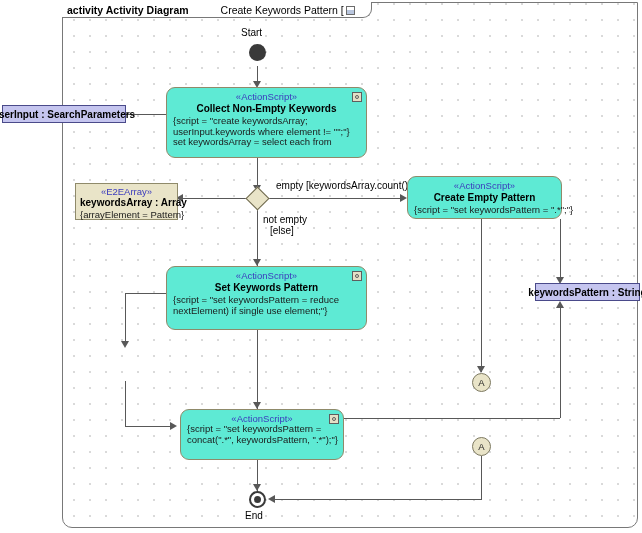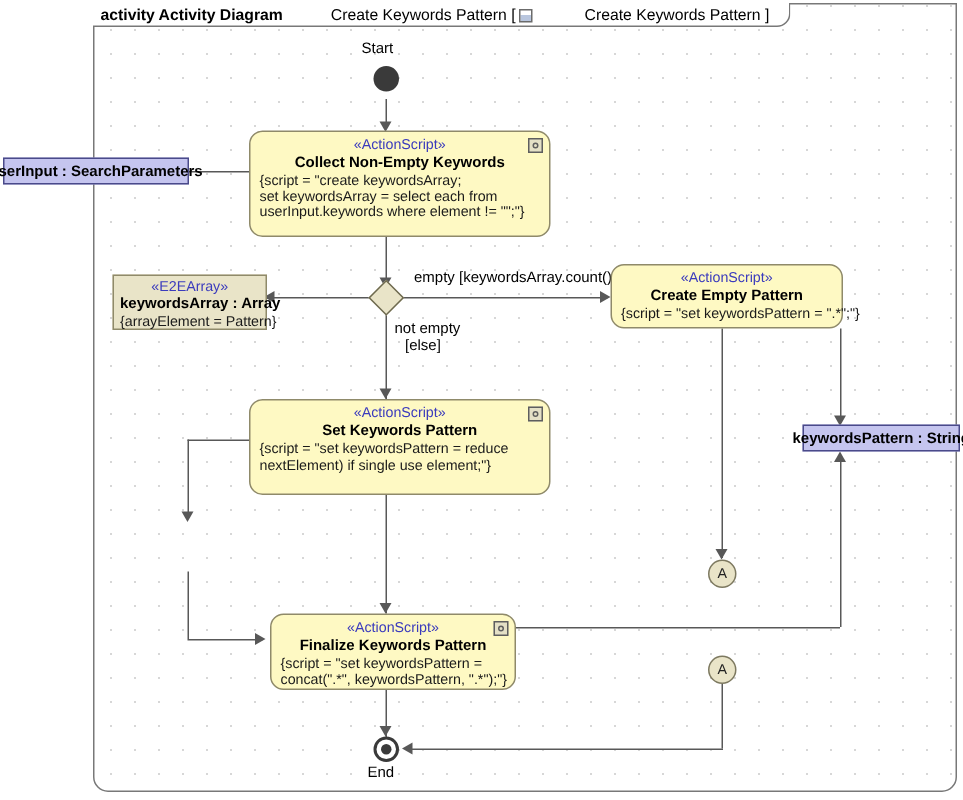--- a/index.html
+++ b/index.html
@@ -49,21 +49,21 @@
     width: 9px; height: 9px;
     margin: 0 3px 0 2px;
     position: relative; top: 1px;
     border: 1px solid #6b6b6b;
     background: linear-gradient(#ffffff 0 40%, #b9c6de 40% 100%);
     box-sizing: border-box;
   }
   
   .action {
     position: absolute;
-    background: #fef9c3;
+    background: #5eead4;
     border: 1px solid #8f8a6a;
     border-radius: 9px;
     box-sizing: border-box;
     padding: 3px 4px 4px 4px;
   }
   .stereo {
     color: #3b3bbd;
     font-size: 9.5px;
     text-align: center;
     line-height: 11px;
@@ -215,21 +215,20 @@
 </head>
 <body>
 
 <div id="screen">
 
   <div id="activity-frame"></div>
   <div id="frame-label">
     <span class="kw">activity Activity Diagram</span>
     <span class="nm">Create Keywords Pattern [</span>
     <span class="mini-icon"></span>
-    <span class="nm">Create Keywords Pattern ]</span>
   </div>
 
   <div class="edge v" style="left:257px; top:66px; height:19px;"></div>
   <div class="arrow arrow-down" style="left:253px; top:81px;"></div>
 
   <div class="edge h" style="left:126px; top:114px; width:40px;"></div>
 
   <div class="edge v" style="left:257px; top:158px; height:32px;"></div>
   <div class="arrow arrow-down" style="left:253px; top:185px;"></div>
 
@@ -294,22 +293,22 @@
     <div class="obody">{arrayElement = Pattern}</div>
   </div>
 
 
   <div class="action" style="left:166px; top:87px; width:201px; height:71px;">
     <div class="corner-icon"></div>
     <div class="stereo">«ActionScript»</div>
     <div class="aname">Collect Non-Empty Keywords</div>
     <div class="abody">
       <div>{script = "create keywordsArray;</div>
+      <div>userInput.keywords where element != "";"}</div>
       <div>set keywordsArray = select each from</div>
-      <div>userInput.keywords where element != "";"}</div>
     </div>
   </div>
 
   <div class="action" style="left:407px; top:176px; width:155px; height:43px;">
     <div class="stereo">«ActionScript»</div>
     <div class="aname">Create Empty Pattern</div>
     <div class="abody">
       <div>{script = "set keywordsPattern = ".*";"}</div>
     </div>
   </div>
@@ -320,20 +319,19 @@
     <div class="aname">Set Keywords Pattern</div>
     <div class="abody">
       <div>{script = "set keywordsPattern = reduce</div>
       <div>nextElement) if single use element;"}</div>
     </div>
   </div>
 
   <div class="action" style="left:180px; top:409px; width:164px; height:51px;">
     <div class="corner-icon"></div>
     <div class="stereo">«ActionScript»</div>
-    <div class="aname">Finalize Keywords Pattern</div>
     <div class="abody">
       <div>{script = "set keywordsPattern =</div>
       <div>concat(".*", keywordsPattern, ".*");"}</div>
     </div>
   </div>
 
 </div>
 
 </body></html>

